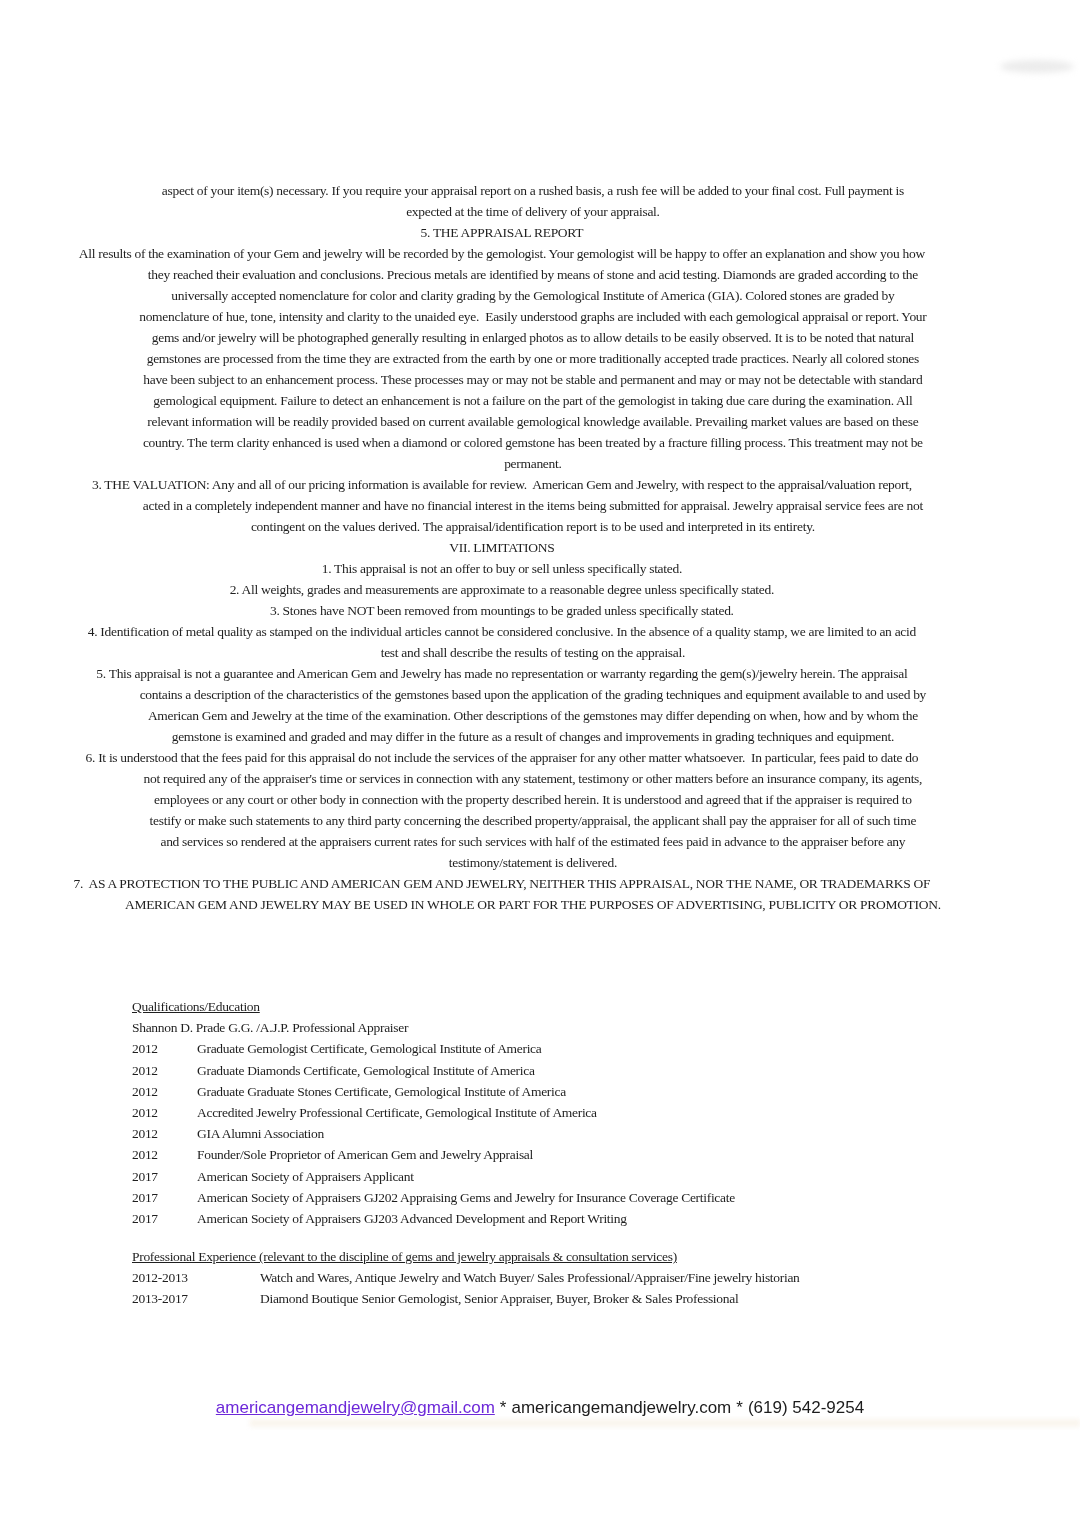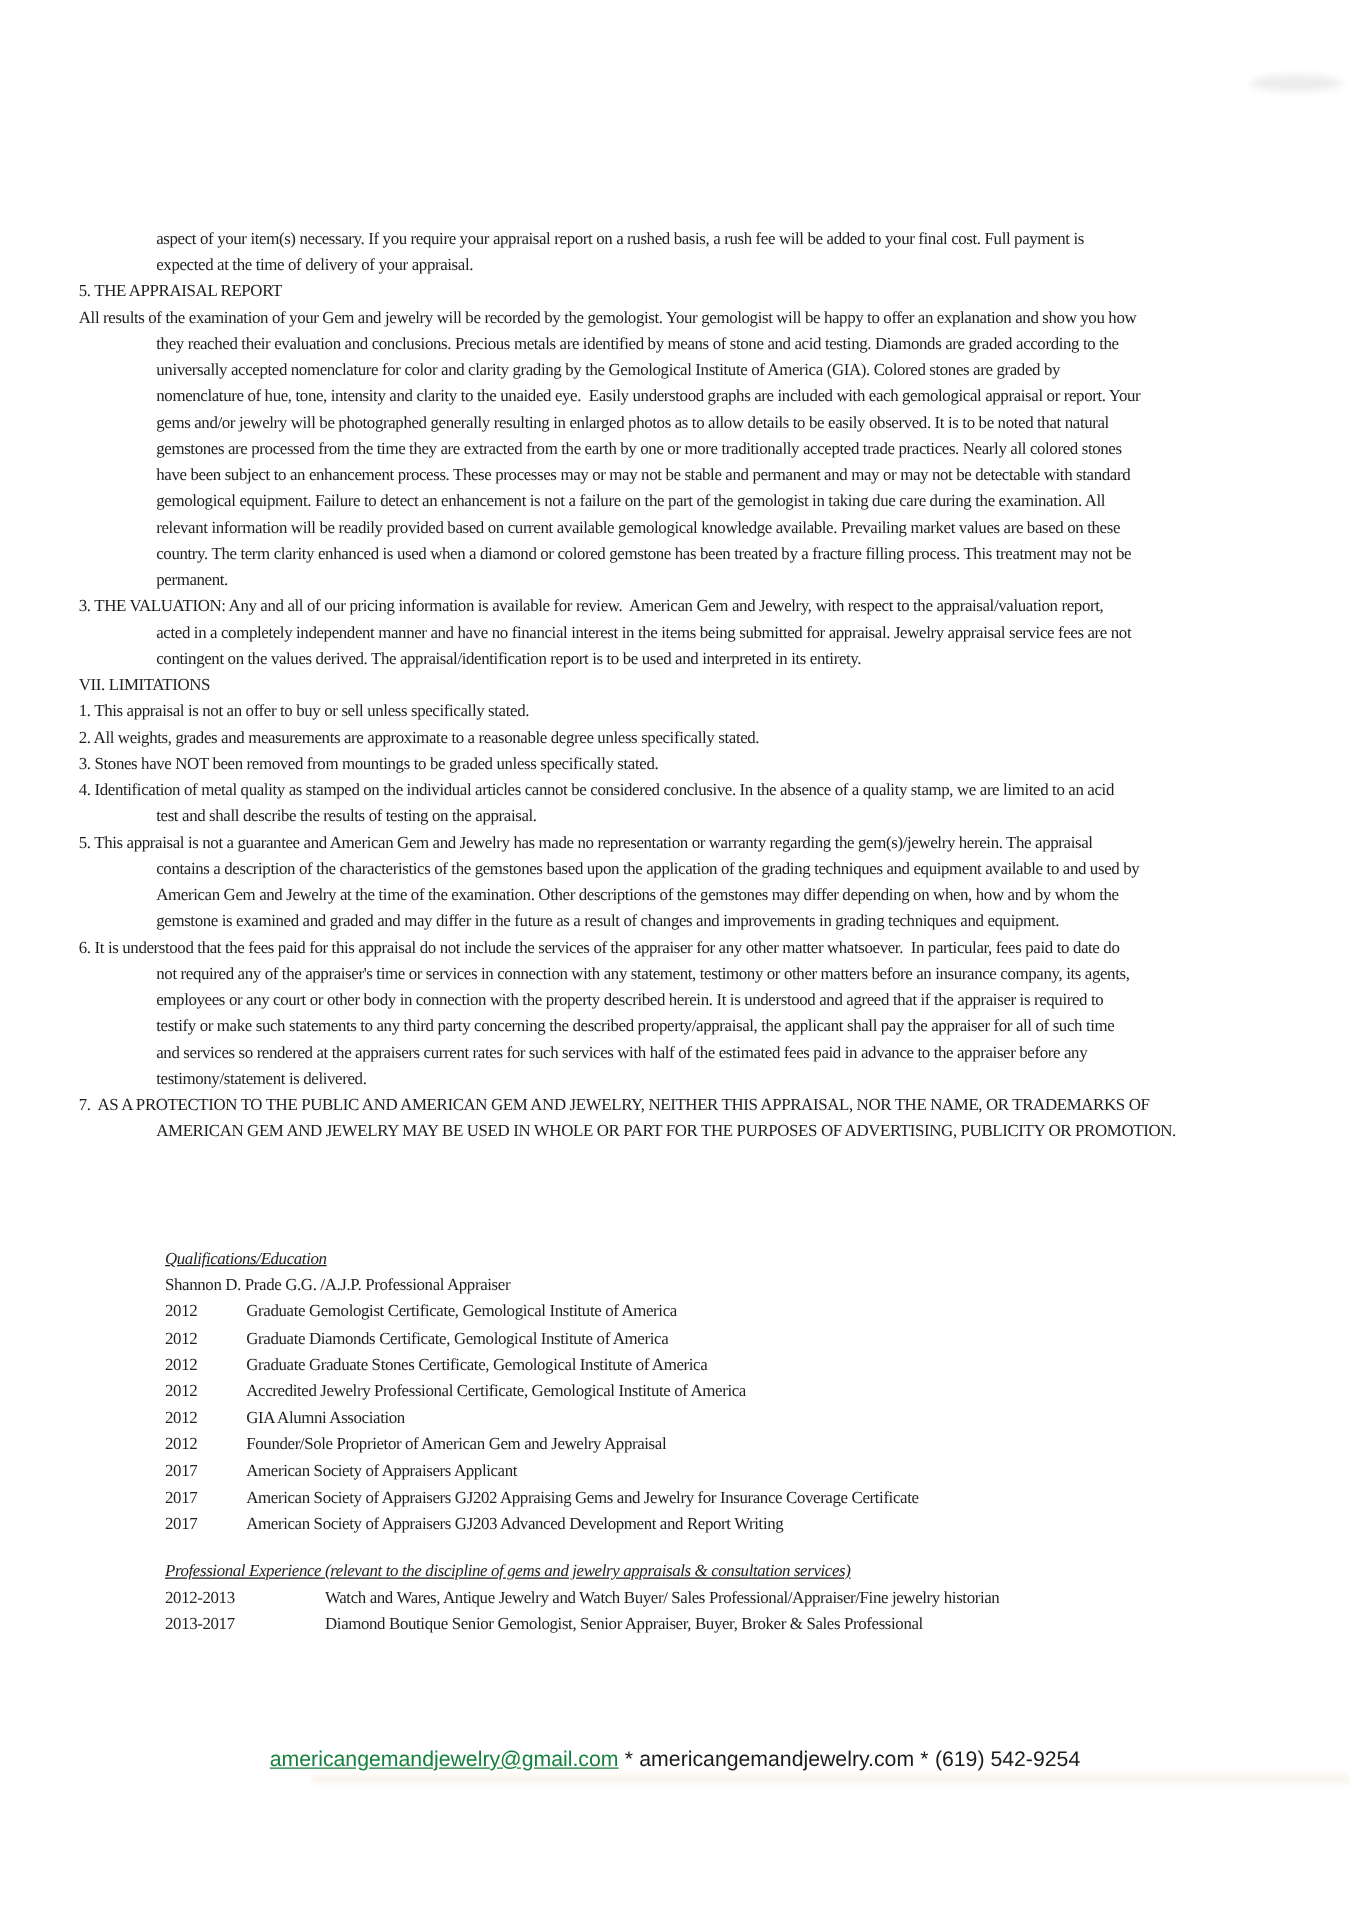--- a/index.html
+++ b/index.html
@@ -18,39 +18,39 @@
     width: 74px; height: 13px;
     background: #ececec; border-radius: 50%;
     filter: blur(3px);
   }
   .band {
     position: absolute; left: 250px; top: 1419px;
     width: 830px; height: 8px;
     background: #f8f2e8; filter: blur(2px); opacity: .75;
   }
   
-  .terms { position: absolute; left: 63px; top: 180px; }
+  .terms { position: absolute; left: 63px; top: 180px; text-align: center; }
   .tline {
     font-size: 13.5px;
     letter-spacing: -0.3px;
     line-height: 21px;
     height: 21px;
     white-space: pre;
   }
   .tline.indent { padding-left: 62px; }
   
   .block {
     position: absolute;
     font-size: 13.5px;
     letter-spacing: -0.3px;
   }
   .quals { left: 132px; top: 996px; }
   .exp   { left: 132px; top: 1246px; }
   .bline { line-height: 21.2px; height: 21.2px; white-space: pre; }
-  .sec-heading { text-decoration: underline; font-style: italic; }
+  .sec-heading { text-decoration: underline; }
   .year   { display: inline-block; width: 65px; }
   .period { display: inline-block; width: 128px; }
   
   .footer {
     position: absolute; top: 1398px; left: 0; width: 100%;
     text-align: center;
     font-family: "Liberation Sans", sans-serif;
     font-size: 17px;
     color: #1c1c1c;
     white-space: pre;
@@ -120,17 +120,17 @@
   </div>
 
   <div class="block exp">
     <div class="bline sec-heading">Professional Experience (relevant to the discipline of gems and jewelry appraisals &amp; consultation services)</div>
     <div id="exp-rows">
         <div class="bline"><span class="period">2012-2013</span><span>Watch and Wares, Antique Jewelry and Watch Buyer/ Sales Professional/Appraiser/Fine jewelry historian</span></div>
         <div class="bline"><span class="period">2013-2017</span><span>Diamond Boutique Senior Gemologist, Senior Appraiser, Buyer, Broker &amp; Sales Professional</span></div>
       </div>
   </div>
 
-  <div class="footer"><span class="email" style="color: #15803d;">americangemandjewelry@gmail.com</span><span class="sep">*</span><span>americangemandjewelry.com</span><span class="sep">*</span><span>(619) 542-9254</span></div>
+  <div class="footer"><span class="email" style="color: #6d28d9;">americangemandjewelry@gmail.com</span><span class="sep">*</span><span>americangemandjewelry.com</span><span class="sep">*</span><span>(619) 542-9254</span></div>
 
   <div class="band"></div>
 
 </div>
 
 </body></html>

